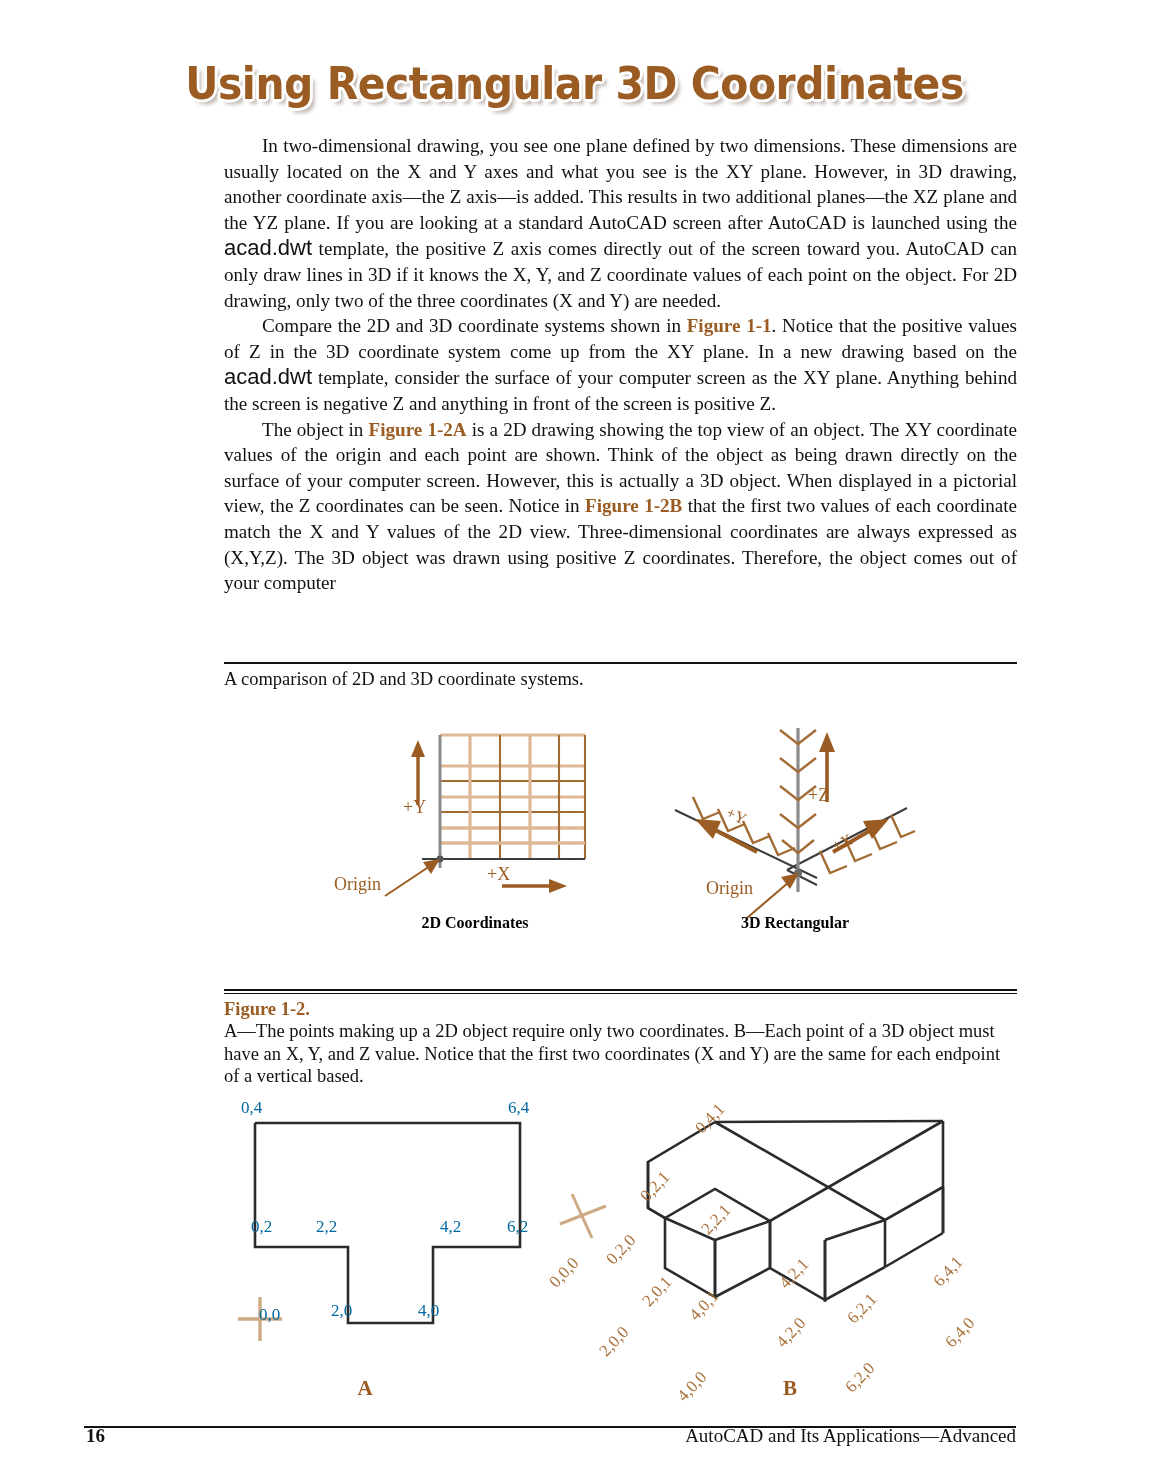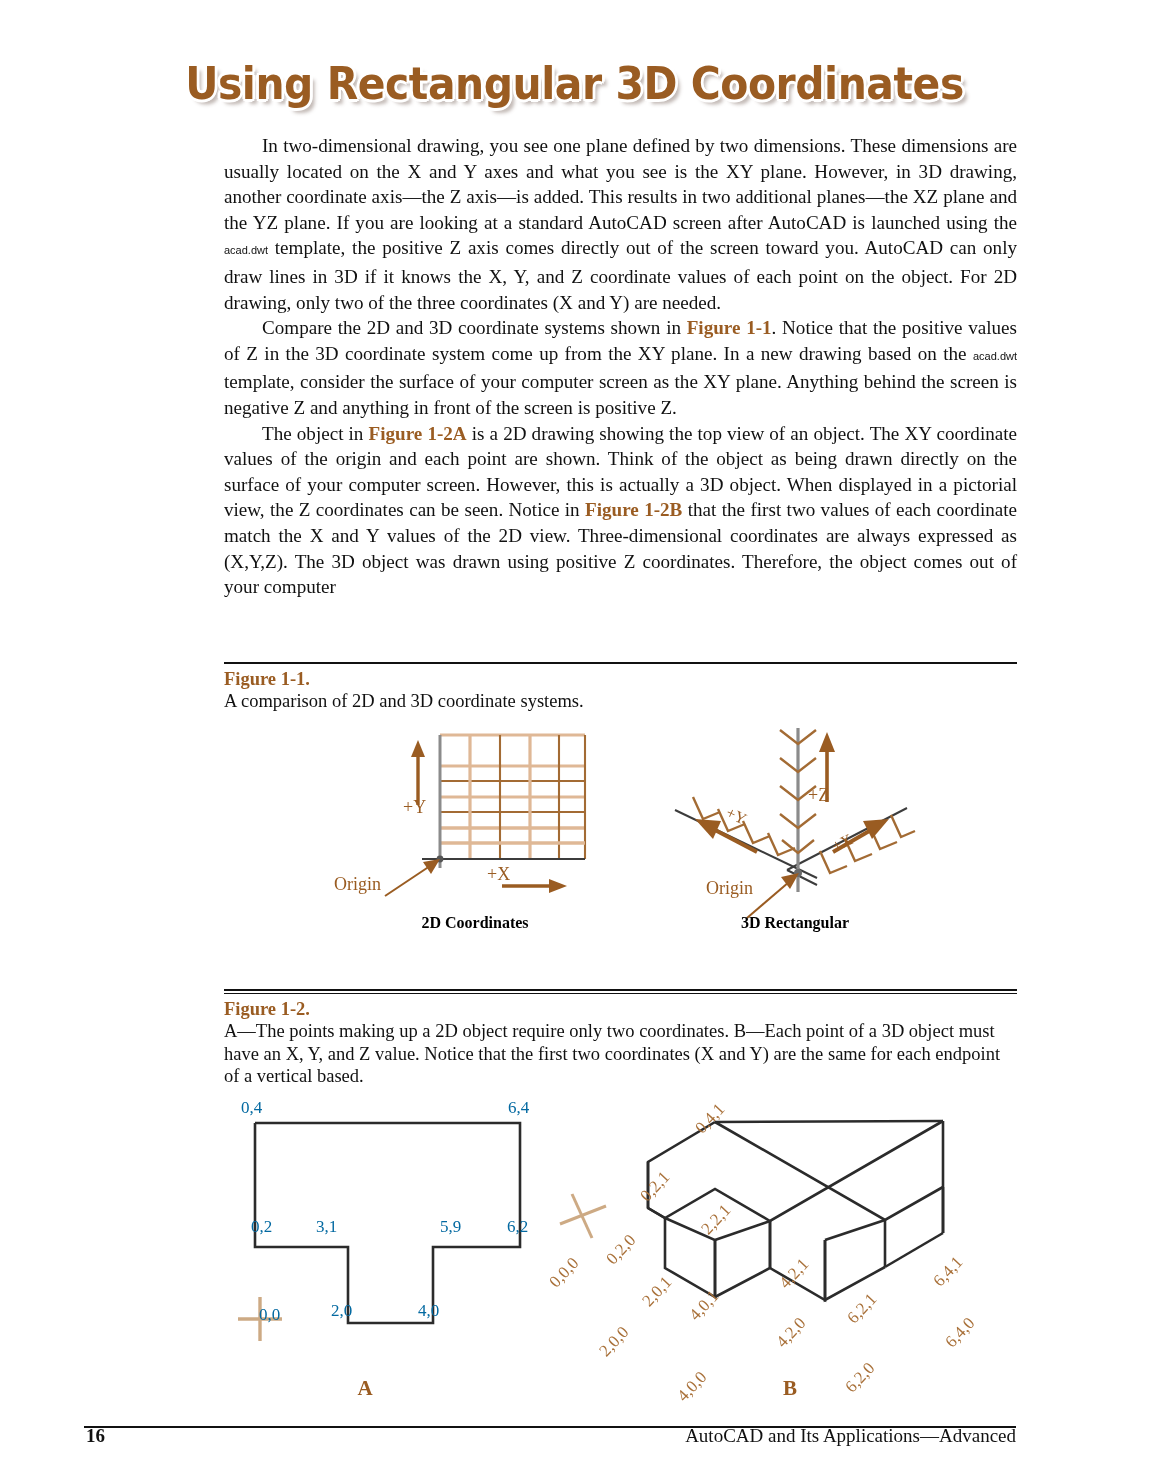--- a/index.html
+++ b/index.html
@@ -54,21 +54,21 @@
     text-indent: 38px;
     color: #111;
   }
   .para + .para { margin-top: 0; }
   .fig-ref {
     color: #9a5c22;
     font-weight: bold;
   }
   .mono-ui {
     font-family: "Liberation Sans", sans-serif;
-    font-size: 11px;
+    font-size: 22px;
   }
 
   
   .fig-block { position: absolute; left: 224px; width: 793px; }
   .fig-rule {
     border: 0;
     border-top: 2px solid #111;
     margin: 0 0 4px 0;
     height: 0;
   }
@@ -170,21 +170,20 @@
   <p class="para"><span>In two-dimensional drawing, you see one plane defined by two dimensions. These dimensions are usually located on the X and Y axes and what you see is the XY plane. However, in 3D drawing, another coordinate axis—the Z axis—is added. This results in two additional planes—the XZ plane and the YZ plane. If you are looking at a standard AutoCAD screen after AutoCAD is launched using the </span><span class="mono-ui">acad.dwt</span><span> template, the positive Z axis comes directly out of the screen toward you. AutoCAD can only draw lines in 3D if it knows the X, Y, and Z coordinate values of each point on the object. For 2D drawing, only two of the three coordinates (X and Y) are needed.</span></p>
 
   <p class="para"><span>Compare the 2D and 3D coordinate systems shown in </span><span class="fig-ref">Figure 1-1</span><span>. Notice that the positive values of Z in the 3D coordinate system come up from the XY plane. In a new drawing based on the </span><span class="mono-ui">acad.dwt</span><span> template, consider the surface of your computer screen as the XY plane. Anything behind the screen is negative Z and anything in front of the screen is positive Z.</span></p>
 
   <p class="para"><span>The object in </span><span class="fig-ref">Figure 1-2A</span><span> is a 2D drawing showing the top view of an object. The XY coordinate values of the origin and each point are shown. Think of the object as being drawn directly on the surface of your computer screen. However, this is actually a 3D object. When displayed in a pictorial view, the Z coordinates can be seen. Notice in </span><span class="fig-ref">Figure 1-2B</span><span> that the first two values of each coordinate match the X and Y values of the 2D view. Three-dimensional coordinates are always expressed as (X,Y,Z). The 3D object was drawn using positive Z coordinates. Therefore, the object comes out of your computer</span></p>
 
 </div>
 
 <div class="fig-block" style="top:662px;">
   <hr class="fig-rule">
-  <div class="fig-num">Figure 1-1.</div>
   <div class="fig-cap">A comparison of 2D and 3D coordinate systems.</div>
 </div>
 
 <svg width="320" height="200" style="position:absolute;left:330px;top:723px;">
 
   <g stroke="#dfb896" stroke-width="3.2">
     <line x1="110" y1="12" x2="255" y2="12"></line>
     <line x1="110" y1="43" x2="255" y2="43"></line>
     <line x1="110" y1="74" x2="255" y2="74"></line>
     <line x1="110" y1="105" x2="255" y2="105"></line>
@@ -299,22 +298,22 @@
   <polyline points="25,18 290,18 290,142 203,142 203,218 118,218 118,142 25,142 25,18" fill="none" stroke="#2b2b2b" stroke-width="2.6"></polyline>
 
   <g stroke="#cdaa84" stroke-width="3.4">
     <line x1="8" y1="214" x2="52" y2="214"></line>
     <line x1="30" y1="192" x2="30" y2="236"></line>
   </g>
 </svg>
 <div class="coord-txt" style="left:241px;top:1098px;">0,4</div>
 <div class="coord-txt" style="left:508px;top:1098px;">6,4</div>
 <div class="coord-txt" style="left:251px;top:1217px;">0,2</div>
-<div class="coord-txt" style="left:316px;top:1217px;">3,1</div>
-<div class="coord-txt" style="left:440px;top:1217px;">5,9</div>
+<div class="coord-txt" style="left:316px;top:1217px;">2,2</div>
+<div class="coord-txt" style="left:440px;top:1217px;">4,2</div>
 <div class="coord-txt" style="left:507px;top:1217px;">6,2</div>
 <div class="coord-txt" style="left:331px;top:1301px;">2,0</div>
 <div class="coord-txt" style="left:418px;top:1301px;">4,0</div>
 <div class="coord-txt" style="left:259px;top:1305px;">0,0</div>
 <div class="ab-label" style="left:300px;top:1376px;width:130px;">A</div>
 
 <svg width="420" height="280" style="position:absolute;left:560px;top:1090px;">
   <g fill="none" stroke="#2b2b2b" stroke-width="2.6">
 
     <path d="M155 32 L88 72 L88 118 L105 128 L155 99 L210 131 L383 31"></path>

